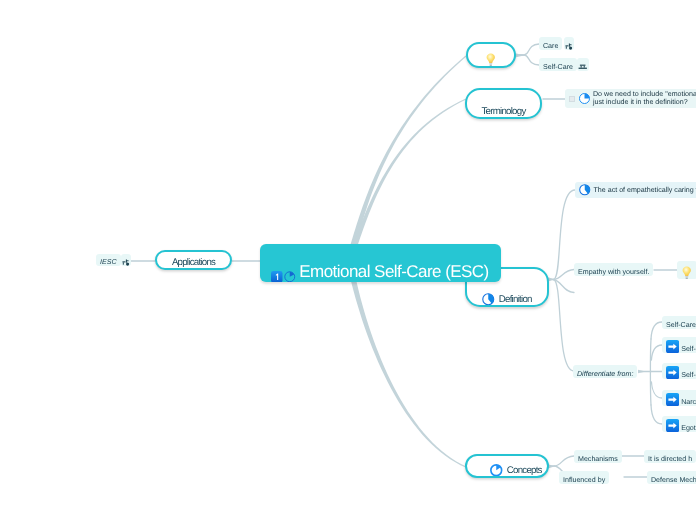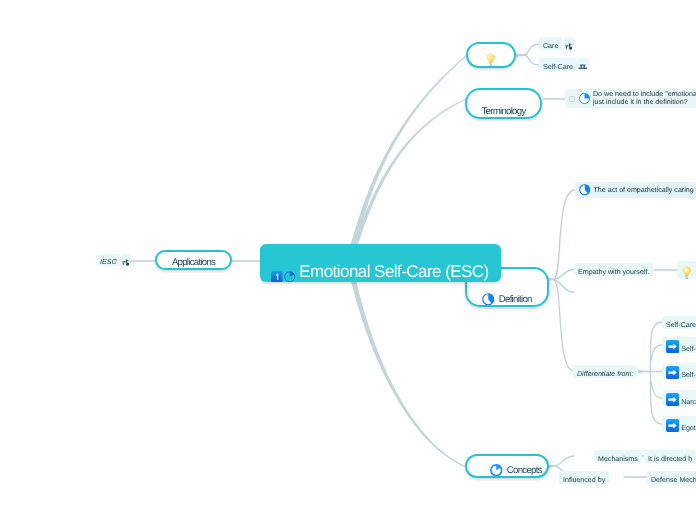--- a/index.html
+++ b/index.html
@@ -290,21 +290,21 @@
 <div class="node pill" style="left:465px;top:454px;width:84px;height:24px;padding-left:29px;">
   <span class="ico" style="margin-right:4px">
     <svg width="12.5" height="12.5" viewBox="0 0 16 16">
       <circle cx="8" cy="8" r="6.9" fill="#ffffff" stroke="#1e90f5" stroke-width="2.1"></circle>
       <path d="M8,8 L8,1.1 A6.9,6.9 0 0 1 13.65,4.04 Z" fill="#1e90f5"></path>
     </svg>
   </span>
   <span>Concepts</span>
 </div>
 
-<div class="node chip" style="left:594px;top:450px;">
+<div class="node chip" style="left:574px;top:450px;">
   <span>Mechanisms</span>
 </div>
 <div class="node chip" style="left:644px;top:450px;">
   <span>It is directed h</span>
 </div>
 <div class="node chip" style="left:559px;top:471px;">
   <span>Influenced by</span>
 </div>
 <div class="node chip" style="left:647px;top:471px;">
   <span>Defense Mecha</span>

